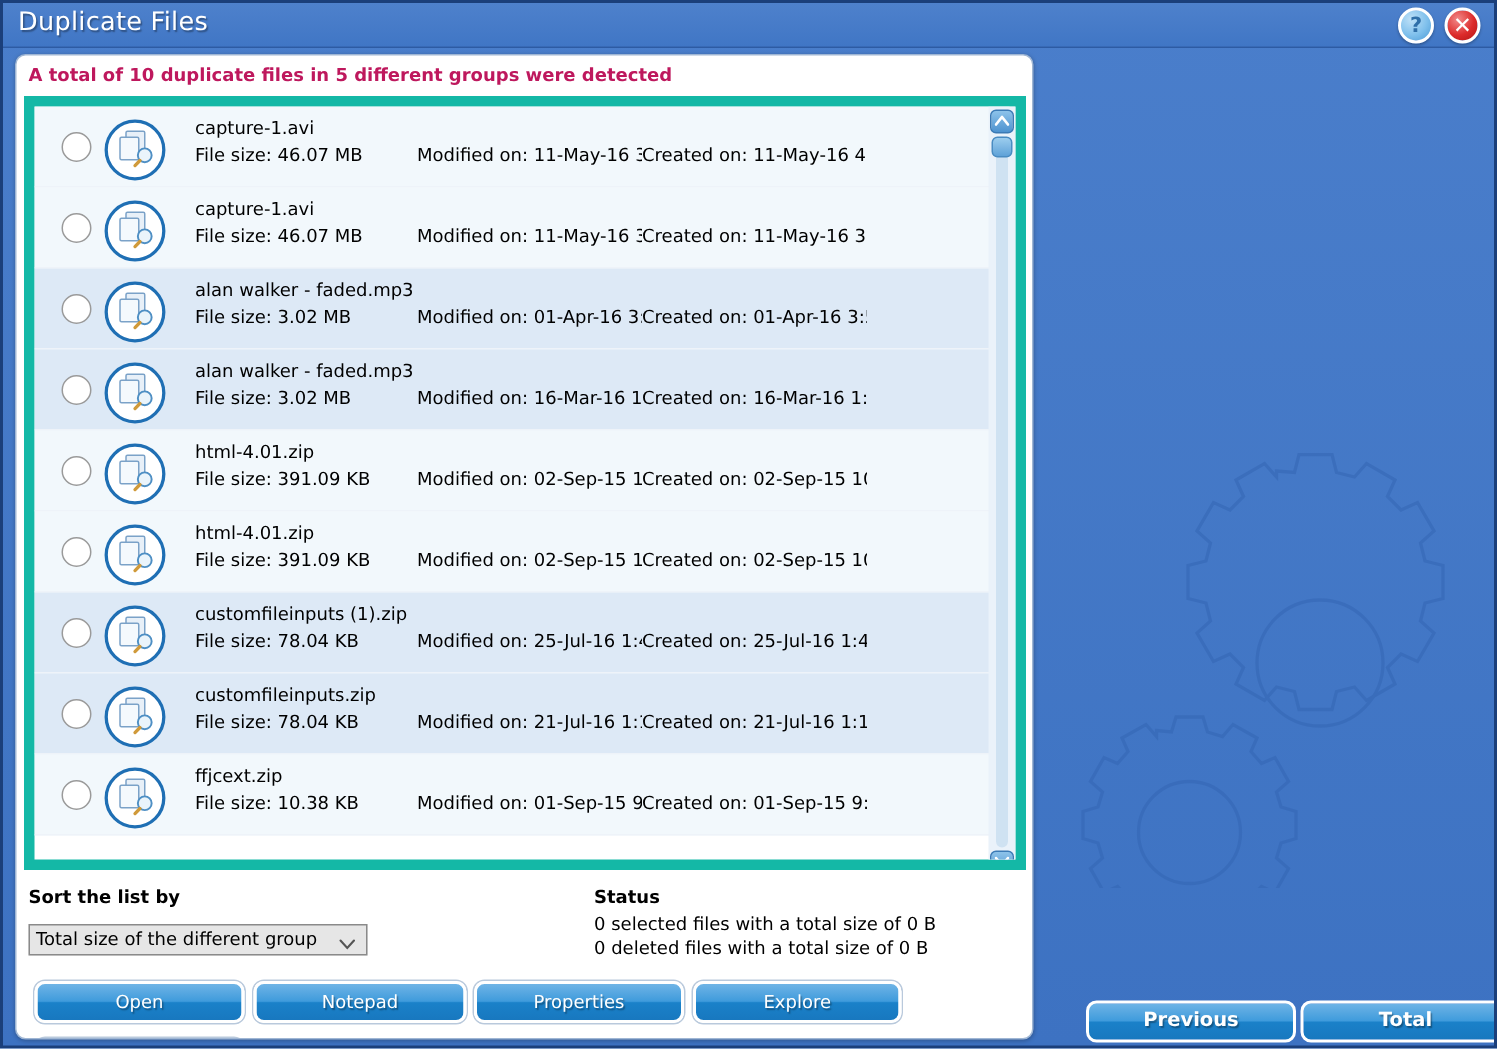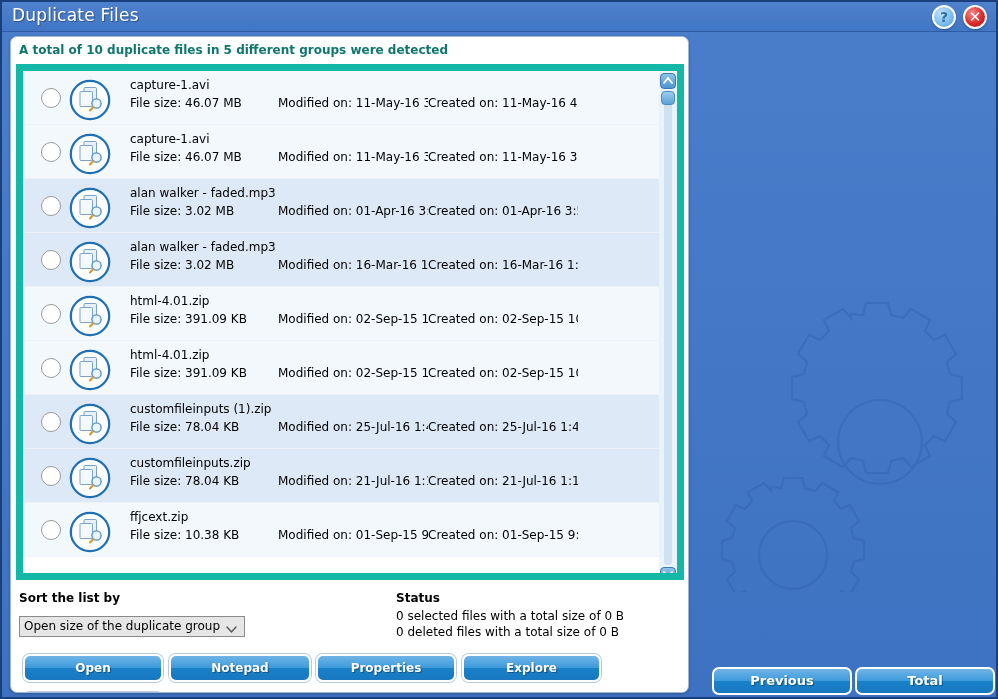--- a/index.html
+++ b/index.html
@@ -64,21 +64,21 @@
     width: 679px; height: 657px;
     background: #ffffff;
     border: 1px solid #9fb6d4;
     border-radius: 7px;
     box-shadow: 0 1px 3px rgba(0,0,0,.25);
     overflow: hidden;
   }
   .panel-header {
     position: absolute; left: 0; top: 0; width: 100%; height: 27px;
     line-height: 27px; padding-left: 8px;
-    font-size: 12px; font-weight: bold; color: #0f766e;
+    font-size: 12px; font-weight: bold; color: #be185d;
   }
 
   
   .list-wrap {
     position: absolute; left: 5px; top: 27px;
     width: 668px; height: 516px;
     border: 7px solid #14b8a6;
     background: #ffffff;
     overflow: hidden;
   }
@@ -170,41 +170,42 @@
   .status-line1 { position: absolute; left: 385px; top: 572px; font-size: 12px; color: #000; }
   .status-line2 { position: absolute; left: 385px; top: 588px; font-size: 12px; color: #000; }
 
   
   .btn {
     position: absolute; height: 28px;
     border-radius: 7px;
     background: linear-gradient(to bottom, #6fb4e6 0%, #3f9bdc 48%, #1a81c9 52%, #1878bf 100%);
     border: 2px solid #ffffff;
     box-shadow: 0 0 0 1px #b9c9dc;
-    color: #ffffff; font-size: 12px; font-weight: bold;
+    color: #ffffff; font-size: 12px; font-weight: normal;
     text-align: center; line-height: 24px;
     text-shadow: 1px 1px 1px rgba(0,0,0,.35);
     cursor: pointer;
   }
   #btn-open       { left: 12px;  top: 617px; width: 140px; }
   #btn-notepad    { left: 158px; top: 617px; width: 142px; }
   #btn-properties { left: 305px; top: 617px; width: 140px; }
   #btn-explore    { left: 451px; top: 617px; width: 139px; }
   #btn-delete     { left: 12px;  top: 655px; width: 140px; }
 
   
   .navbtn {
     position: absolute; top: 665px; height: 28px; width: 140px;
     border-radius: 7px;
     background: linear-gradient(to bottom, #6fb4e6 0%, #3f9bdc 48%, #1a81c9 52%, #1878bf 100%);
     border: 2px solid #ffffff;
     color: #ffffff; font-size: 13px; font-weight: bold;
     text-align: center; line-height: 24px;
     text-shadow: 1px 1px 1px rgba(0,0,0,.35);
     cursor: pointer;
+    margin-left: 12px;
   }
   #btn-previous { left: 710px; }
   #btn-finish   { left: 853px; }
 </style>
 </head>
 <body>
 
 <div id="app">
 
   <svg class="gears" viewBox="0 0 300 290">
@@ -389,21 +390,21 @@
         <div class="sb-arrow down">
           <svg width="10" height="7" viewBox="0 0 10 7">
               <path d="M1 1 L5 6 L9 1" fill="none" stroke="#ffffff" stroke-width="1.8" stroke-linecap="round"></path>
             </svg>
         </div>
       </div>
     </div>
 
     <div class="sort-label">Sort the list by</div>
     <div class="sort-select">
-      <span>Open size of the duplicate group</span>
+      <span>Total size of the different group</span>
       <span class="chev">
         <svg width="11" height="8" viewBox="0 0 11 8">
             <path d="M1 1 L5.5 6 L10 1" fill="none" stroke="#555" stroke-width="1.4" stroke-linecap="round"></path>
           </svg>
       </span>
     </div>
 
     <div class="status-label">Status</div>
     <div class="status-line1">0 selected files with a total size of 0 B</div>
     <div class="status-line2">0 deleted files with a total size of 0 B</div>

